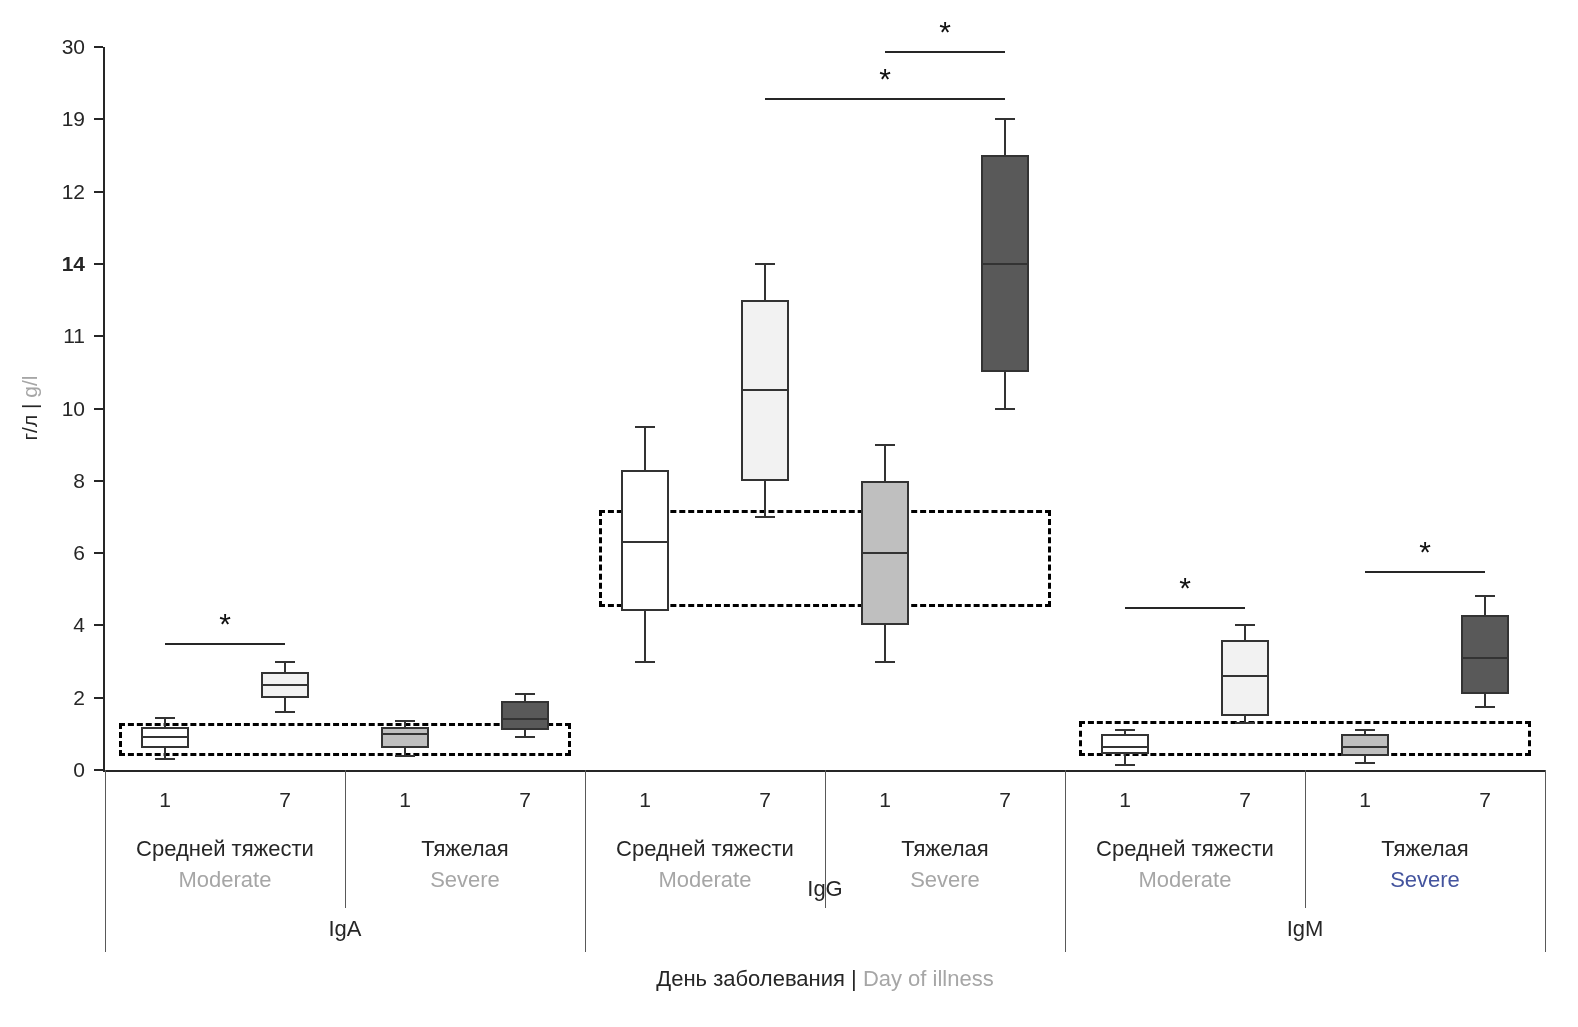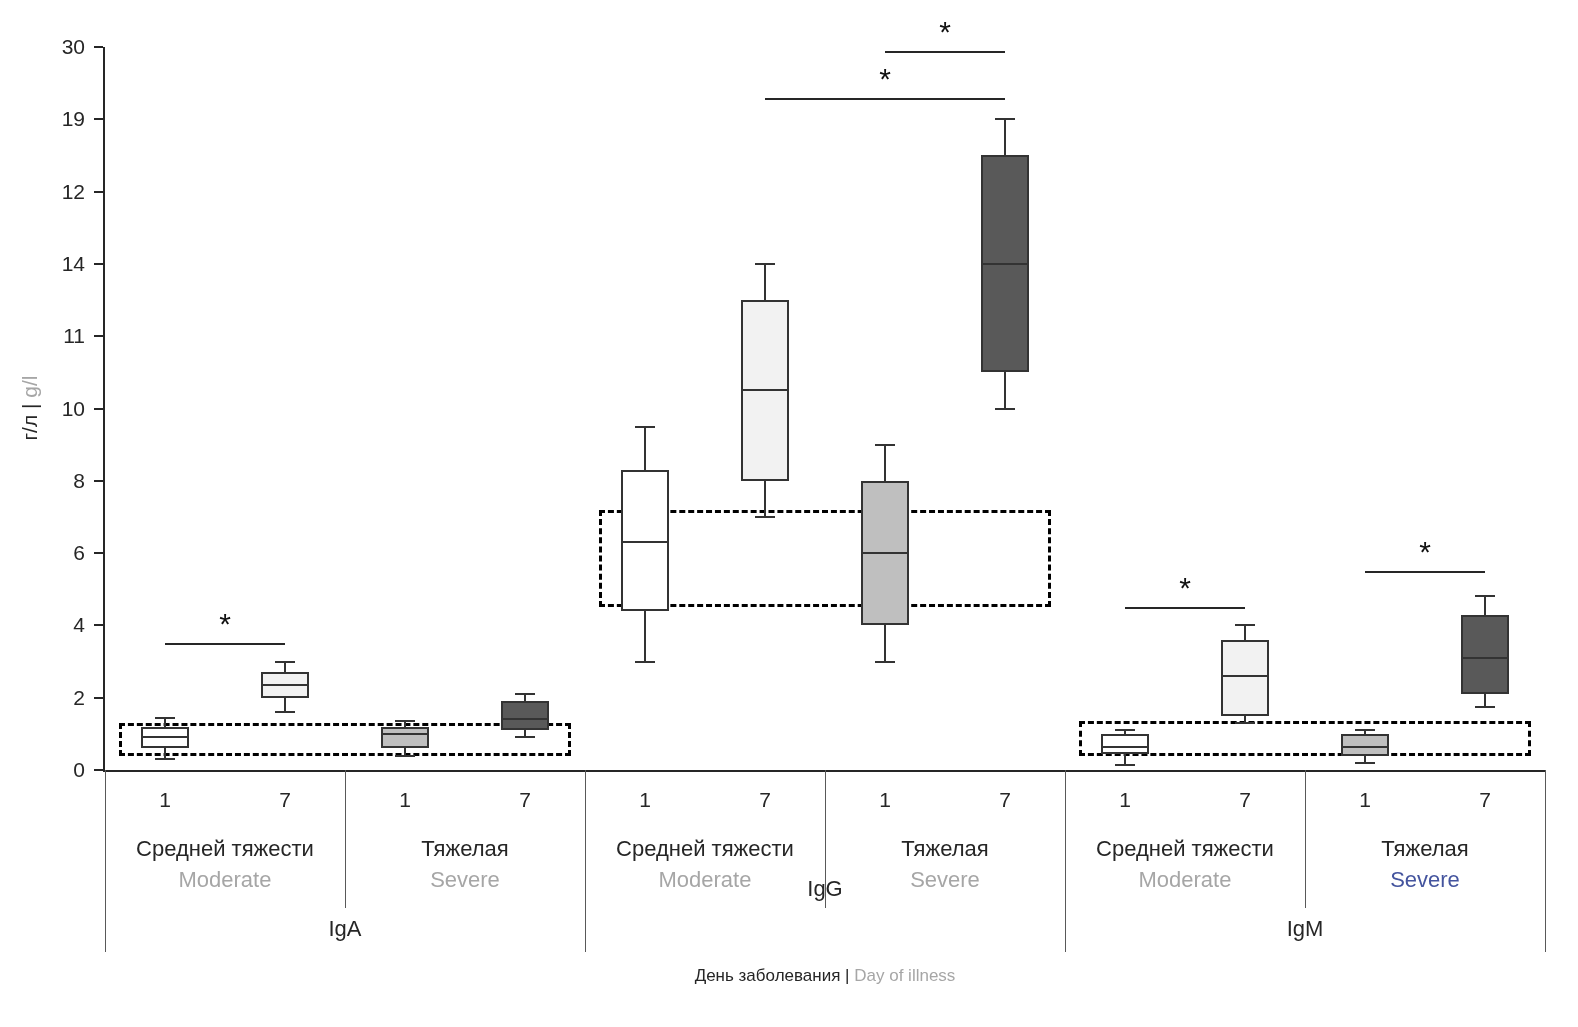--- a/index.html
+++ b/index.html
@@ -15,21 +15,21 @@
   .wh-line{position:absolute;width:2px;background:#333333;}
   .wh-cap{position:absolute;height:2px;background:#333333;}
   .box{position:absolute;border:2px solid #333333;box-sizing:border-box;}
   .median{position:absolute;height:2px;background:#333333;}
   .sig-line{position:absolute;height:2px;background:#262626;}
   .sig-star{position:absolute;font-size:30px;line-height:1;color:#111111;transform:translateX(-50%);}
   .day-label{position:absolute;font-size:21px;color:#262626;transform:translateX(-50%);}
   .sev{position:absolute;text-align:center;transform:translateX(-50%);font-size:22px;line-height:1.4;white-space:nowrap;}
   .ig-label{position:absolute;font-size:22px;color:#262626;transform:translateX(-50%);}
   .ylab{position:absolute;left:30px;top:408px;transform:translate(-50%,-50%) rotate(-90deg);font-size:21px;white-space:nowrap;}
-  .xlab{position:absolute;left:825px;top:966px;transform:translateX(-50%);font-size:17px;white-space:nowrap;}
+  .xlab{position:absolute;left:825px;top:966px;transform:translateX(-50%);font-size:22px;white-space:nowrap;}
   .primary{color:#262626;}
   .secondary{color:#a6a6a6;}
   .blue{color:#44549e;}
 </style>
 </head>
 <body>
 
 <div id="canvas">
   <div class="ylab">
     <span class="primary">г/л |</span>
@@ -49,21 +49,21 @@
     <div class="tick-label" style="left: 41px; top: 625.4px; width: 44px;">4</div>
     <div class="tick-mark" style="left: 94px; top: 552.1px; width: 9px; height: 2px;"></div>
     <div class="tick-label" style="left: 41px; top: 553.1px; width: 44px;">6</div>
     <div class="tick-mark" style="left: 94px; top: 479.8px; width: 9px; height: 2px;"></div>
     <div class="tick-label" style="left: 41px; top: 480.8px; width: 44px;">8</div>
     <div class="tick-mark" style="left: 94px; top: 407.5px; width: 9px; height: 2px;"></div>
     <div class="tick-label" style="left: 41px; top: 408.5px; width: 44px;">10</div>
     <div class="tick-mark" style="left: 94px; top: 335.2px; width: 9px; height: 2px;"></div>
     <div class="tick-label" style="left: 41px; top: 336.2px; width: 44px;">11</div>
     <div class="tick-mark" style="left: 94px; top: 262.9px; width: 9px; height: 2px;"></div>
-    <div class="tick-label" style="left: 41px; top: 263.9px; width: 44px;">14</div>
+    <div class="tick-label" style="left: 41px; top: 263.9px; width: 44px; font-weight: bold;">14</div>
     <div class="tick-mark" style="left: 94px; top: 190.6px; width: 9px; height: 2px;"></div>
     <div class="tick-label" style="left: 41px; top: 191.6px; width: 44px;">12</div>
     <div class="tick-mark" style="left: 94px; top: 118.3px; width: 9px; height: 2px;"></div>
     <div class="tick-label" style="left: 41px; top: 119.3px; width: 44px;">19</div>
     <div class="tick-mark" style="left: 94px; top: 46px; width: 9px; height: 2px;"></div>
     <div class="tick-label" style="left: 41px; top: 47px; width: 44px;">30</div>
     <div class="sep" style="left: 105px; top: 770px; height: 138px;"></div>
     <div class="sep" style="left: 345px; top: 770px; height: 138px;"></div>
     <div class="sep" style="left: 585px; top: 770px; height: 138px;"></div>
     <div class="sep" style="left: 825px; top: 770px; height: 138px;"></div>

